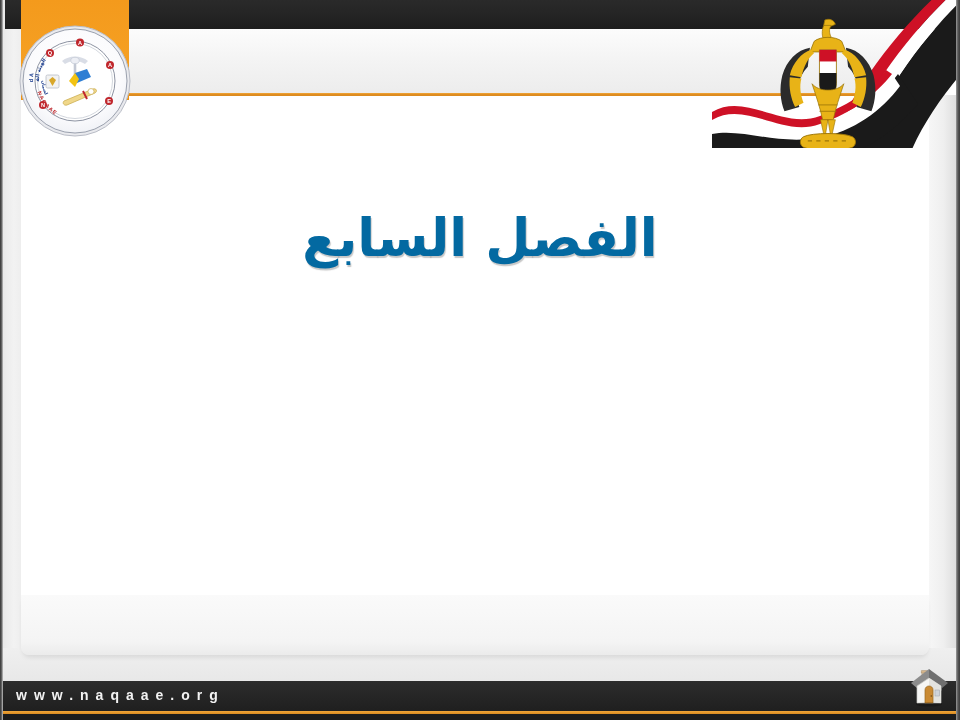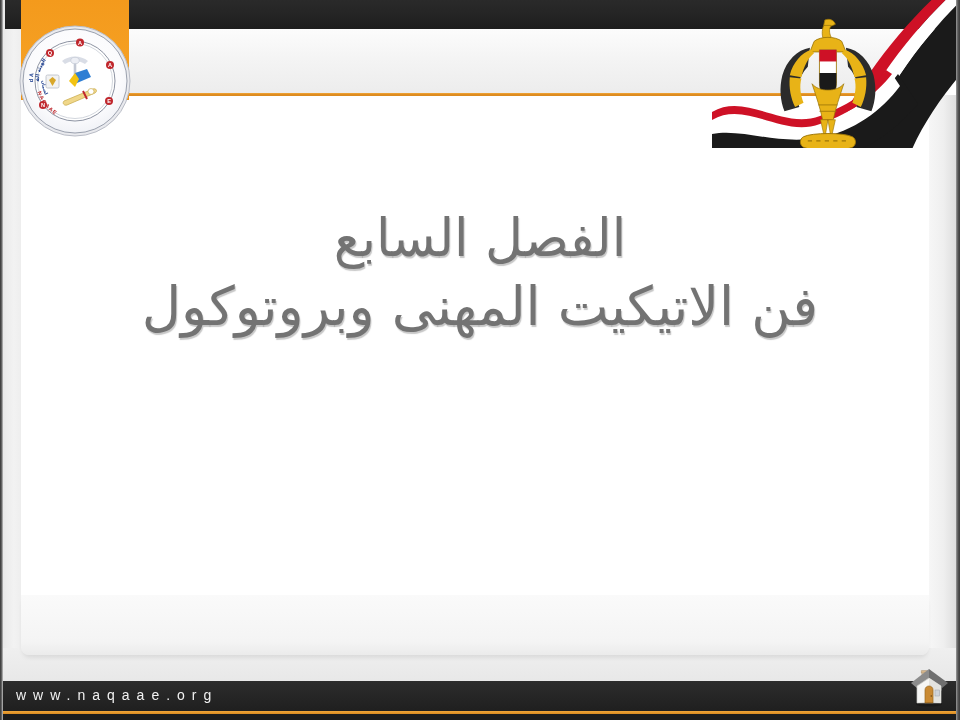--- a/index.html
+++ b/index.html
@@ -126,23 +126,23 @@
   
   .title-block {
     position: absolute;
     left: 60px; top: 205px;
     width: 840px;
     text-align: center;
     z-index: 12;
     direction: rtl;
   }
   .title-line {
-    color: #737373;
+    color: #0369a1;
     font-family: "DejaVu Sans", "Liberation Sans", sans-serif;
-    font-weight: normal;
+    font-weight: bold;
     font-size: 52px;
     line-height: 1.28;
     letter-spacing: 0px;
     text-shadow: 1px 2px 1px rgba(130,130,130,0.45);
     white-space: nowrap;
   }
   .title-line.l2 { font-size: 54px; }
   .title-line.l3 { font-size: 52px; }
 
   
@@ -152,21 +152,21 @@
     width: 953px; height: 30px;
     background: linear-gradient(to bottom, #2c2c2c 0%, #262626 50%, #1f1f1f 100%);
     z-index: 20;
   }
   .footer-url {
     position: absolute;
     left: 16px; top: 687px;
     color: #f2f2f2;
     font-family: "Liberation Sans", "DejaVu Sans", sans-serif;
     font-size: 14px;
-    font-weight: normal;
+    font-weight: bold;
     letter-spacing: 7px;
     direction: ltr;
     z-index: 21;
   }
   .rule-orange-bottom {
     position: absolute;
     left: 3px; top: 711px;
     width: 953px; height: 3px;
     background: linear-gradient(to bottom, #f0a63a, #d98a20);
     z-index: 22;
@@ -309,21 +309,20 @@
         <path d="M 42,96 L 46,114 L 49,96 Z M 49,96 L 52,114 L 56,96 Z" fill="#e8b317" stroke="#9c7608" stroke-width="0.6"></path>
 
         <path d="M 26,112 C 34,108 64,108 72,112 C 76,114 76,120 72,122 C 62,126 36,126 26,122 C 22,120 22,114 26,112 Z" fill="#e8b317" stroke="#9c7608" stroke-width="0.9"></path>
         <path d="M 30,116 L 34,116 M 38,116 L 42,116 M 46,116 L 50,116 M 54,116 L 58,116 M 62,116 L 66,116" stroke="#9c7608" stroke-width="1.2"></path>
       </g>
     </svg>
   </div>
 
   <div class="title-block">
     <div class="title-line l1">الفصل السابع</div>
-    <div class="title-line l2">فن الاتيكيت المهنى وبروتوكول</div>
   </div>
 
   <div class="footer-bar"></div>
   <div class="footer-url">www.naqaae.org</div>
   <div class="rule-orange-bottom"></div>
   <div class="footer-foot"></div>
 
   <div class="home-button">
     <svg viewBox="0 0 42 44" width="42" height="44" aria-hidden="true">
       <g>

